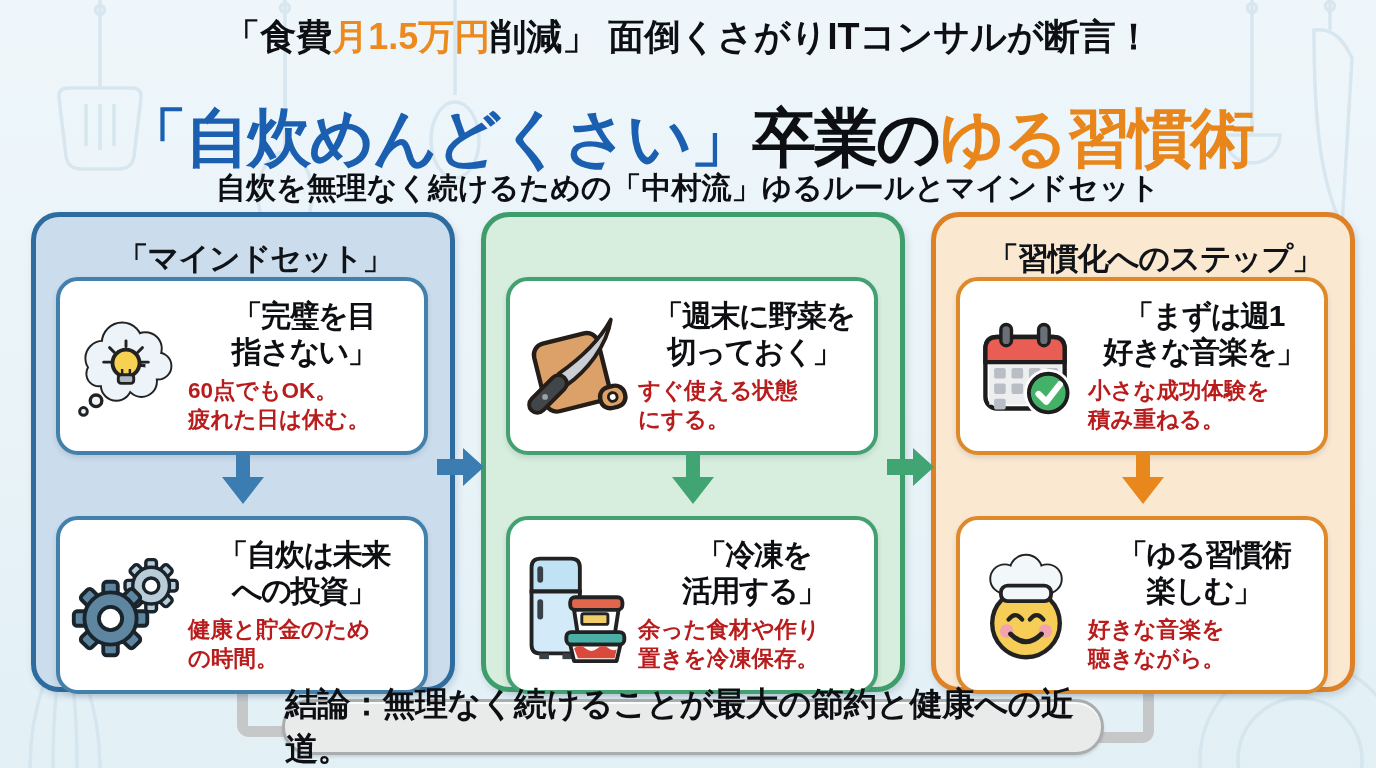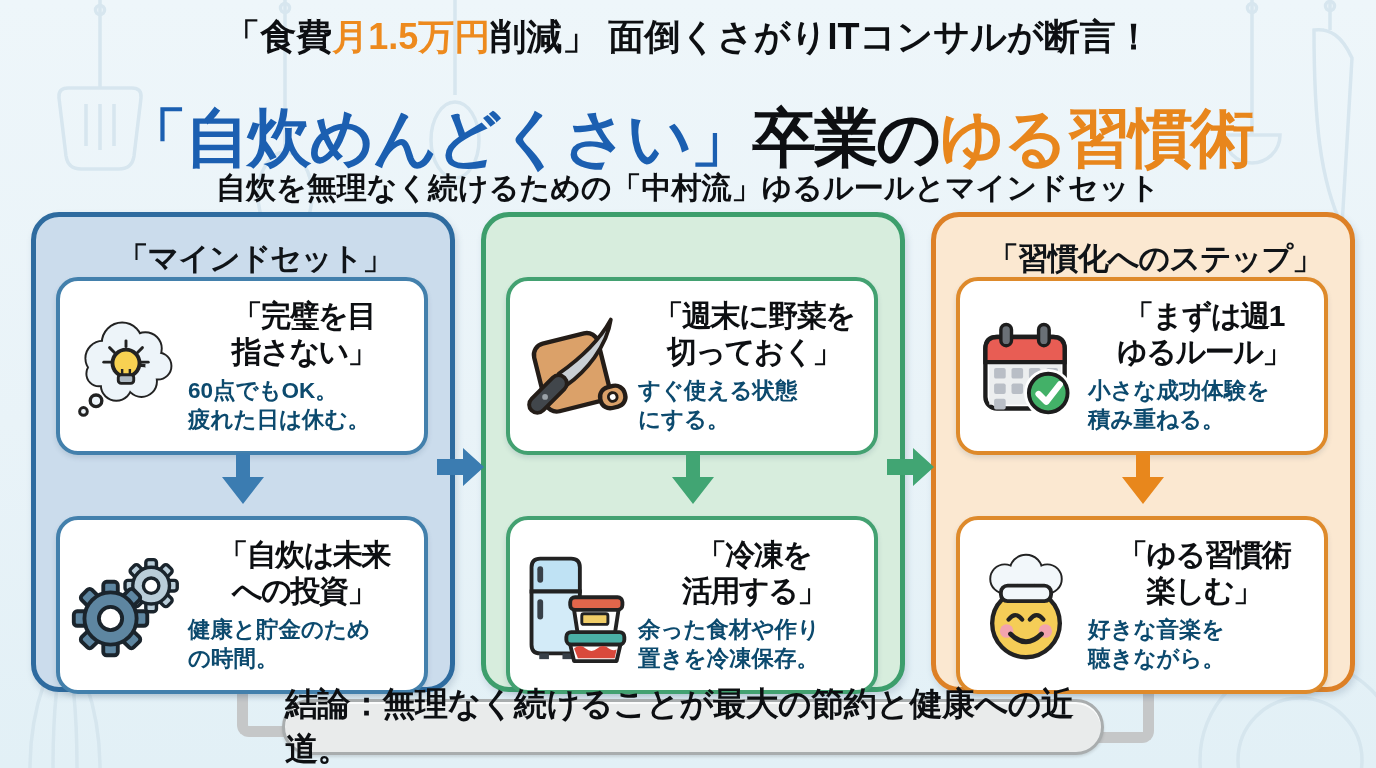--- a/index.html
+++ b/index.html
@@ -29,21 +29,21 @@
     font-size:31px;font-weight:900;color:#101418;letter-spacing:-1px;margin:12px;}
   .card{position:absolute;left:20px;width:364px;height:170px;background:#ffffff;
     border:4px solid var(--card);border-radius:22px;
     box-shadow:0 3px 5px rgba(50,80,110,.15);display:flex;align-items:center;}
   .card.first{top:60px;} .card.second{top:299px;}
   .card .icon{width:116px;height:116px;margin-left:8px;flex:0 0 auto;}
   .card .txt{flex:1;}
   .card-title{font-size:30px;font-weight:900;text-align:center;line-height:1.22;
     letter-spacing:-1.5px;white-space:pre-line;color:#0d0f12;}
   .card-desc{font-size:22.5px;font-weight:800;line-height:1.28;margin-top:6px;
-    padding-left:4px;white-space:pre-line;color:#0c4a6e;}
+    padding-left:4px;white-space:pre-line;color:#b91c1c;}
   .down-arrow{position:absolute;left:50%;transform:translateX(-50%);top:236px;}
   .flow-arrow{position:absolute;top:444px;z-index:3;}
   .fa-1{left:437px;} .fa-2{left:887px;}
   
   .elbow{position:absolute;z-index:1;}
   .elbow-left{left:237px;top:686px;width:52px;height:40px;
     border-left:11px solid #C5C7C8;border-bottom:11px solid #C5C7C8;border-bottom-left-radius:12px;}
   .elbow-right{left:1091px;top:686px;width:52px;height:46px;
     border-right:11px solid #C5C7C8;border-bottom:11px solid #C5C7C8;border-bottom-right-radius:12px;}
   .pill{position:absolute;left:282px;top:699px;width:816px;height:50px;
@@ -286,21 +286,21 @@
               <rect x="45" y="78" width="12" height="11" rx="2"></rect>
             <rect x="27" y="94" width="12" height="11" rx="2"></rect>
           </g>
           <circle cx="83" cy="88" r="25" fill="#ffffff"></circle>
           <circle cx="83" cy="88" r="20" fill="#43b168" stroke="#1d1d1d" stroke-width="4"></circle>
           <path d="M73,89 l8,8 l14,-18" stroke="#ffffff" stroke-width="6.5" fill="none" stroke-linecap="round" stroke-linejoin="round"></path>
         </svg>
       </span>
       <div class="txt">
         <div class="card-title">「まずは週1
-ゆるルール」</div>
+好きな音楽を」</div>
         <div class="card-desc">小さな成功体験を
 積み重ねる。</div>
       </div>
     </div>
 
     <svg class="down-arrow" width="44" height="52" viewBox="0 0 44 52">
       <path d="M15,0 h14 v24 h14 L22,51 L1,24 h14 Z" fill="#E8871C"></path>
     </svg>
 
     <div class="card second">

